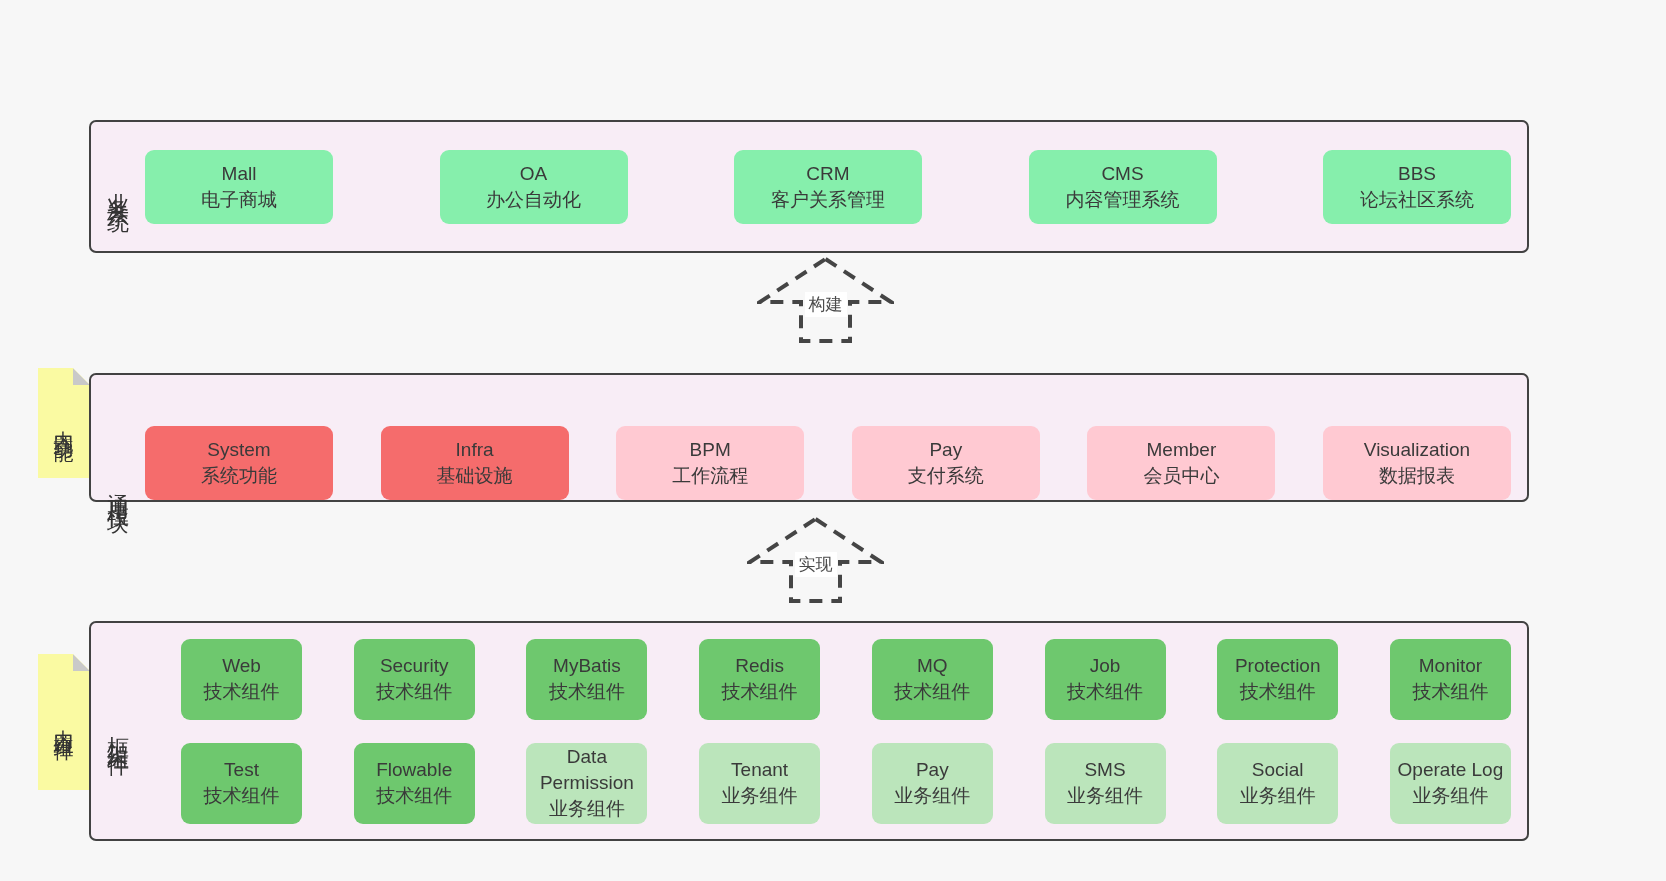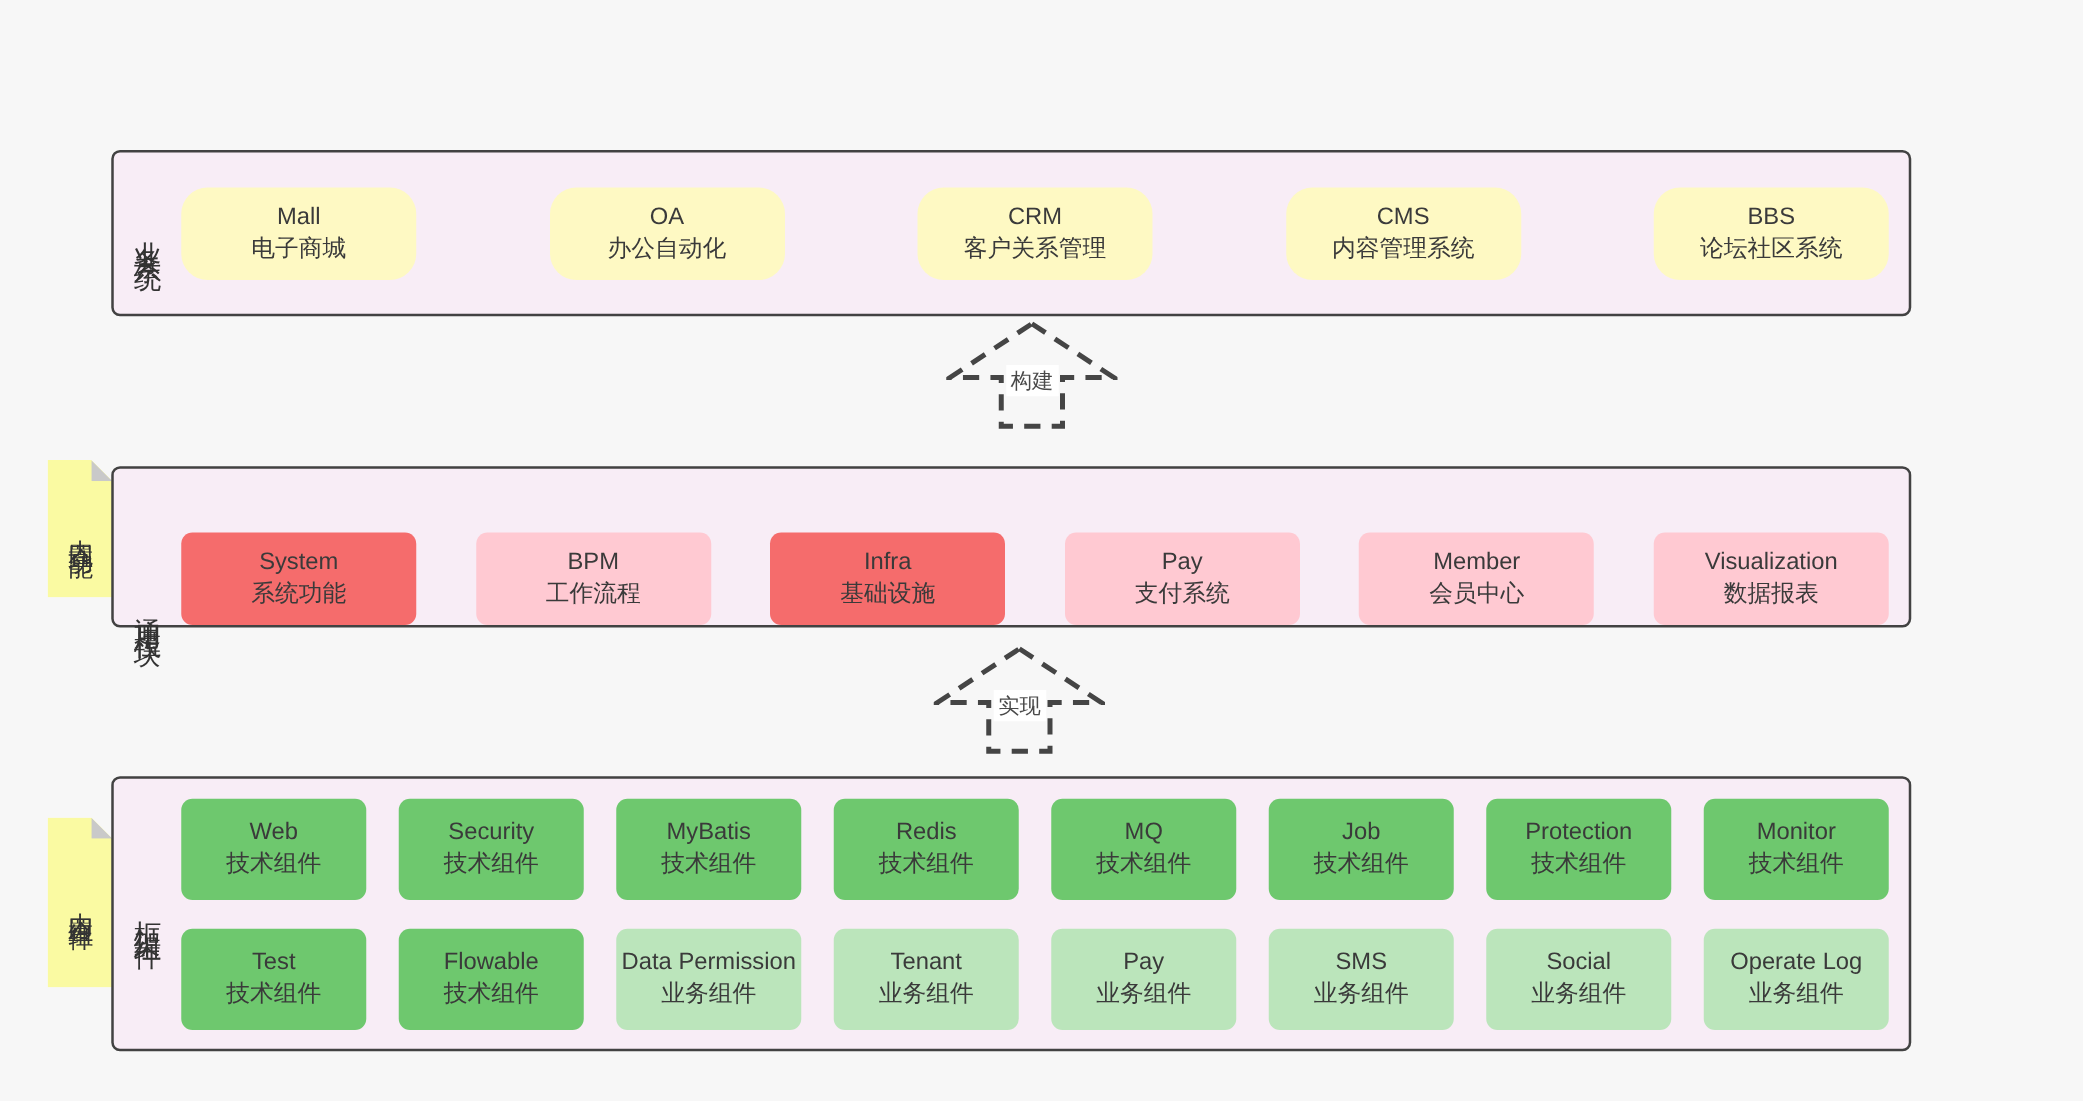--- a/index.html
+++ b/index.html
@@ -32,22 +32,22 @@
     flex:1;display:flex;flex-direction:column;justify-content:center;gap:23px;
     padding:0 16px 0 0;
   }
   .row{display:flex;align-items:center;justify-content:space-between;}
   .box{
     box-sizing:border-box;border-radius:9px;
     display:flex;flex-direction:column;align-items:center;justify-content:center;
     text-align:center;font-size:19px;line-height:26px;color:#3a3a3a;
   }
   .box-wide{width:188px;height:74px;}
-  .box-sm{width:148px;height:81px;}
-  .c-blue{background:#fef9c3;border-radius:21px;}
+  .box-sm{width:121px;height:81px;margin-left:36px;}
+  .c-blue{background:#86efac;}
   .c-red{background:#f56c6c;}
   .c-pink{background:#ffc9d2;}
   .c-green{background:#6ec86e;}
   .c-lgreen{background:#bbe5bb;}
   .tag{
     position:absolute;left:38px;width:52px;background:#fafaa2;
     display:flex;align-items:center;justify-content:center;
     clip-path:polygon(0 0,calc(100% - 17px) 0,100% 17px,100% 100%,0 100%);
   }
   .tag-mid{top:368px;height:110px;}
@@ -111,27 +111,27 @@
 </div>
 <div class="panel panel-mid">
   <div class="side">
     <span class="vtext">通用模块</span>
   </div>
   <div class="boxes">
     <div class="box box-wide c-red">
       <span>System</span>
       <span>系统功能</span>
     </div>
-    <div class="box box-wide c-pink">
-      <span>BPM</span>
-      <span>工作流程</span>
-    </div>
     <div class="box box-wide c-red">
       <span>Infra</span>
       <span>基础设施</span>
+    </div>
+    <div class="box box-wide c-pink">
+      <span>BPM</span>
+      <span>工作流程</span>
     </div>
     <div class="box box-wide c-pink">
       <span>Pay</span>
       <span>支付系统</span>
     </div>
     <div class="box box-wide c-pink">
       <span>Member</span>
       <span>会员中心</span>
     </div>
     <div class="box box-wide c-pink">

